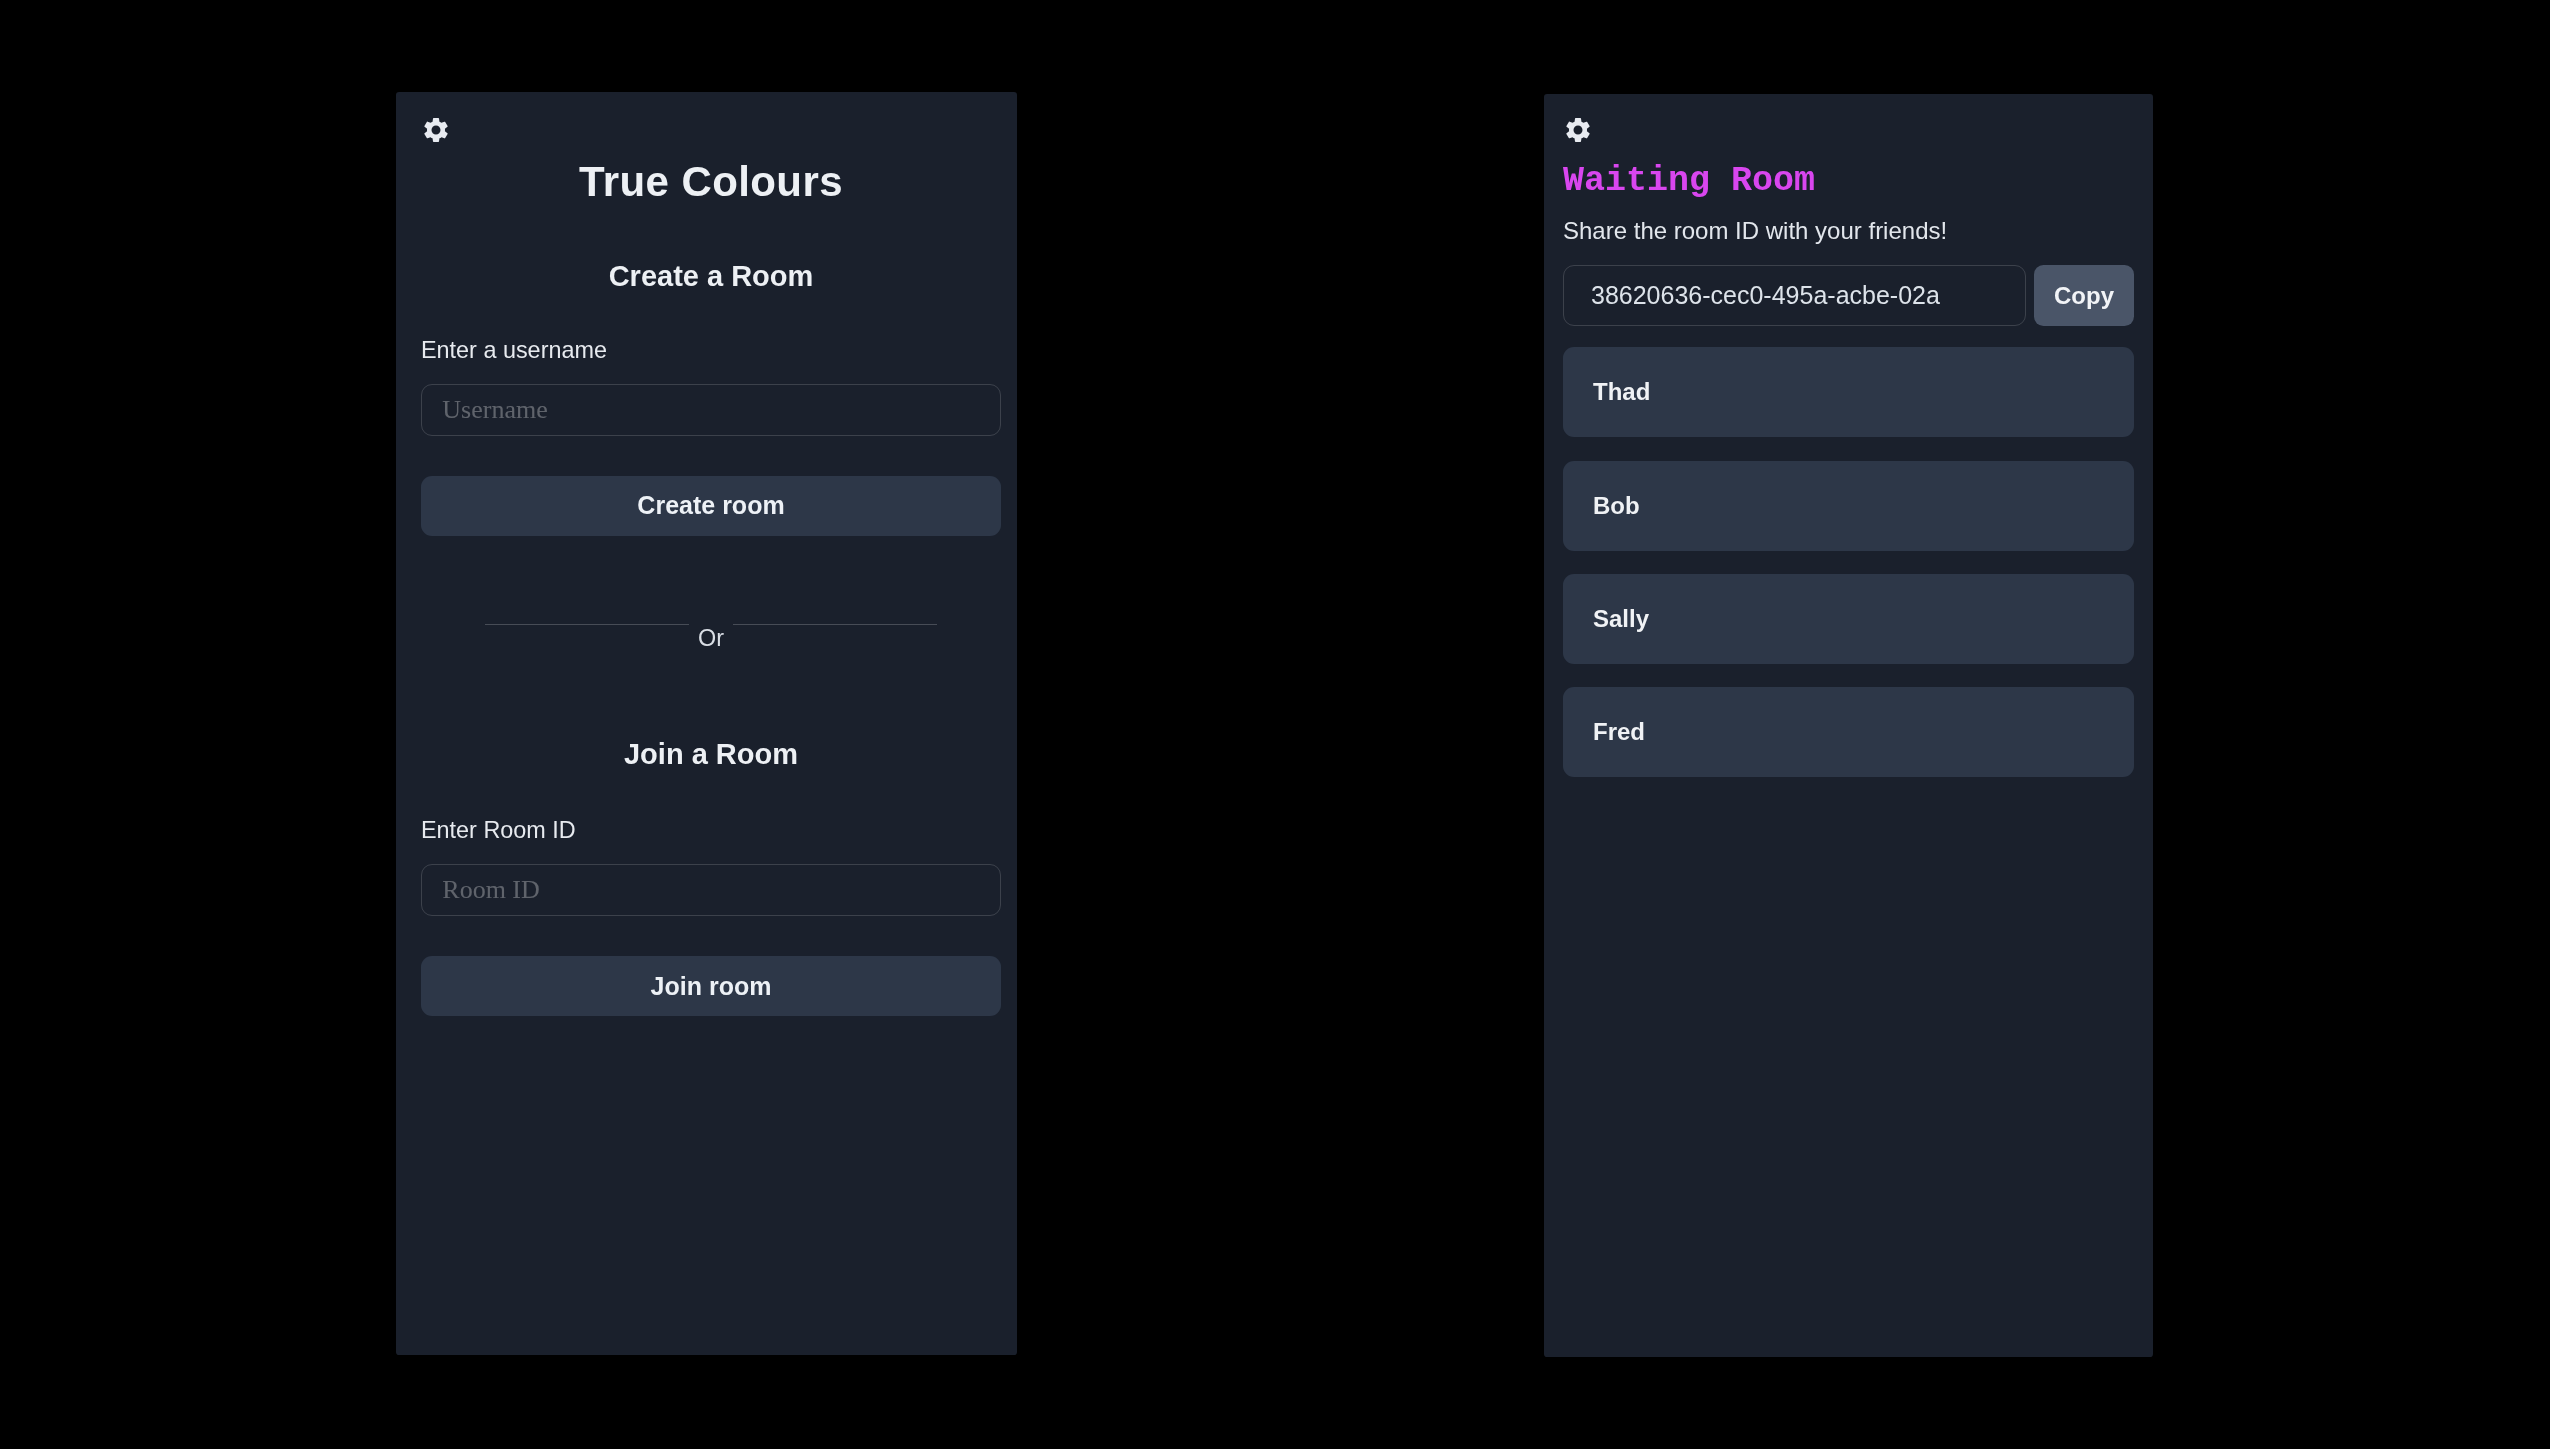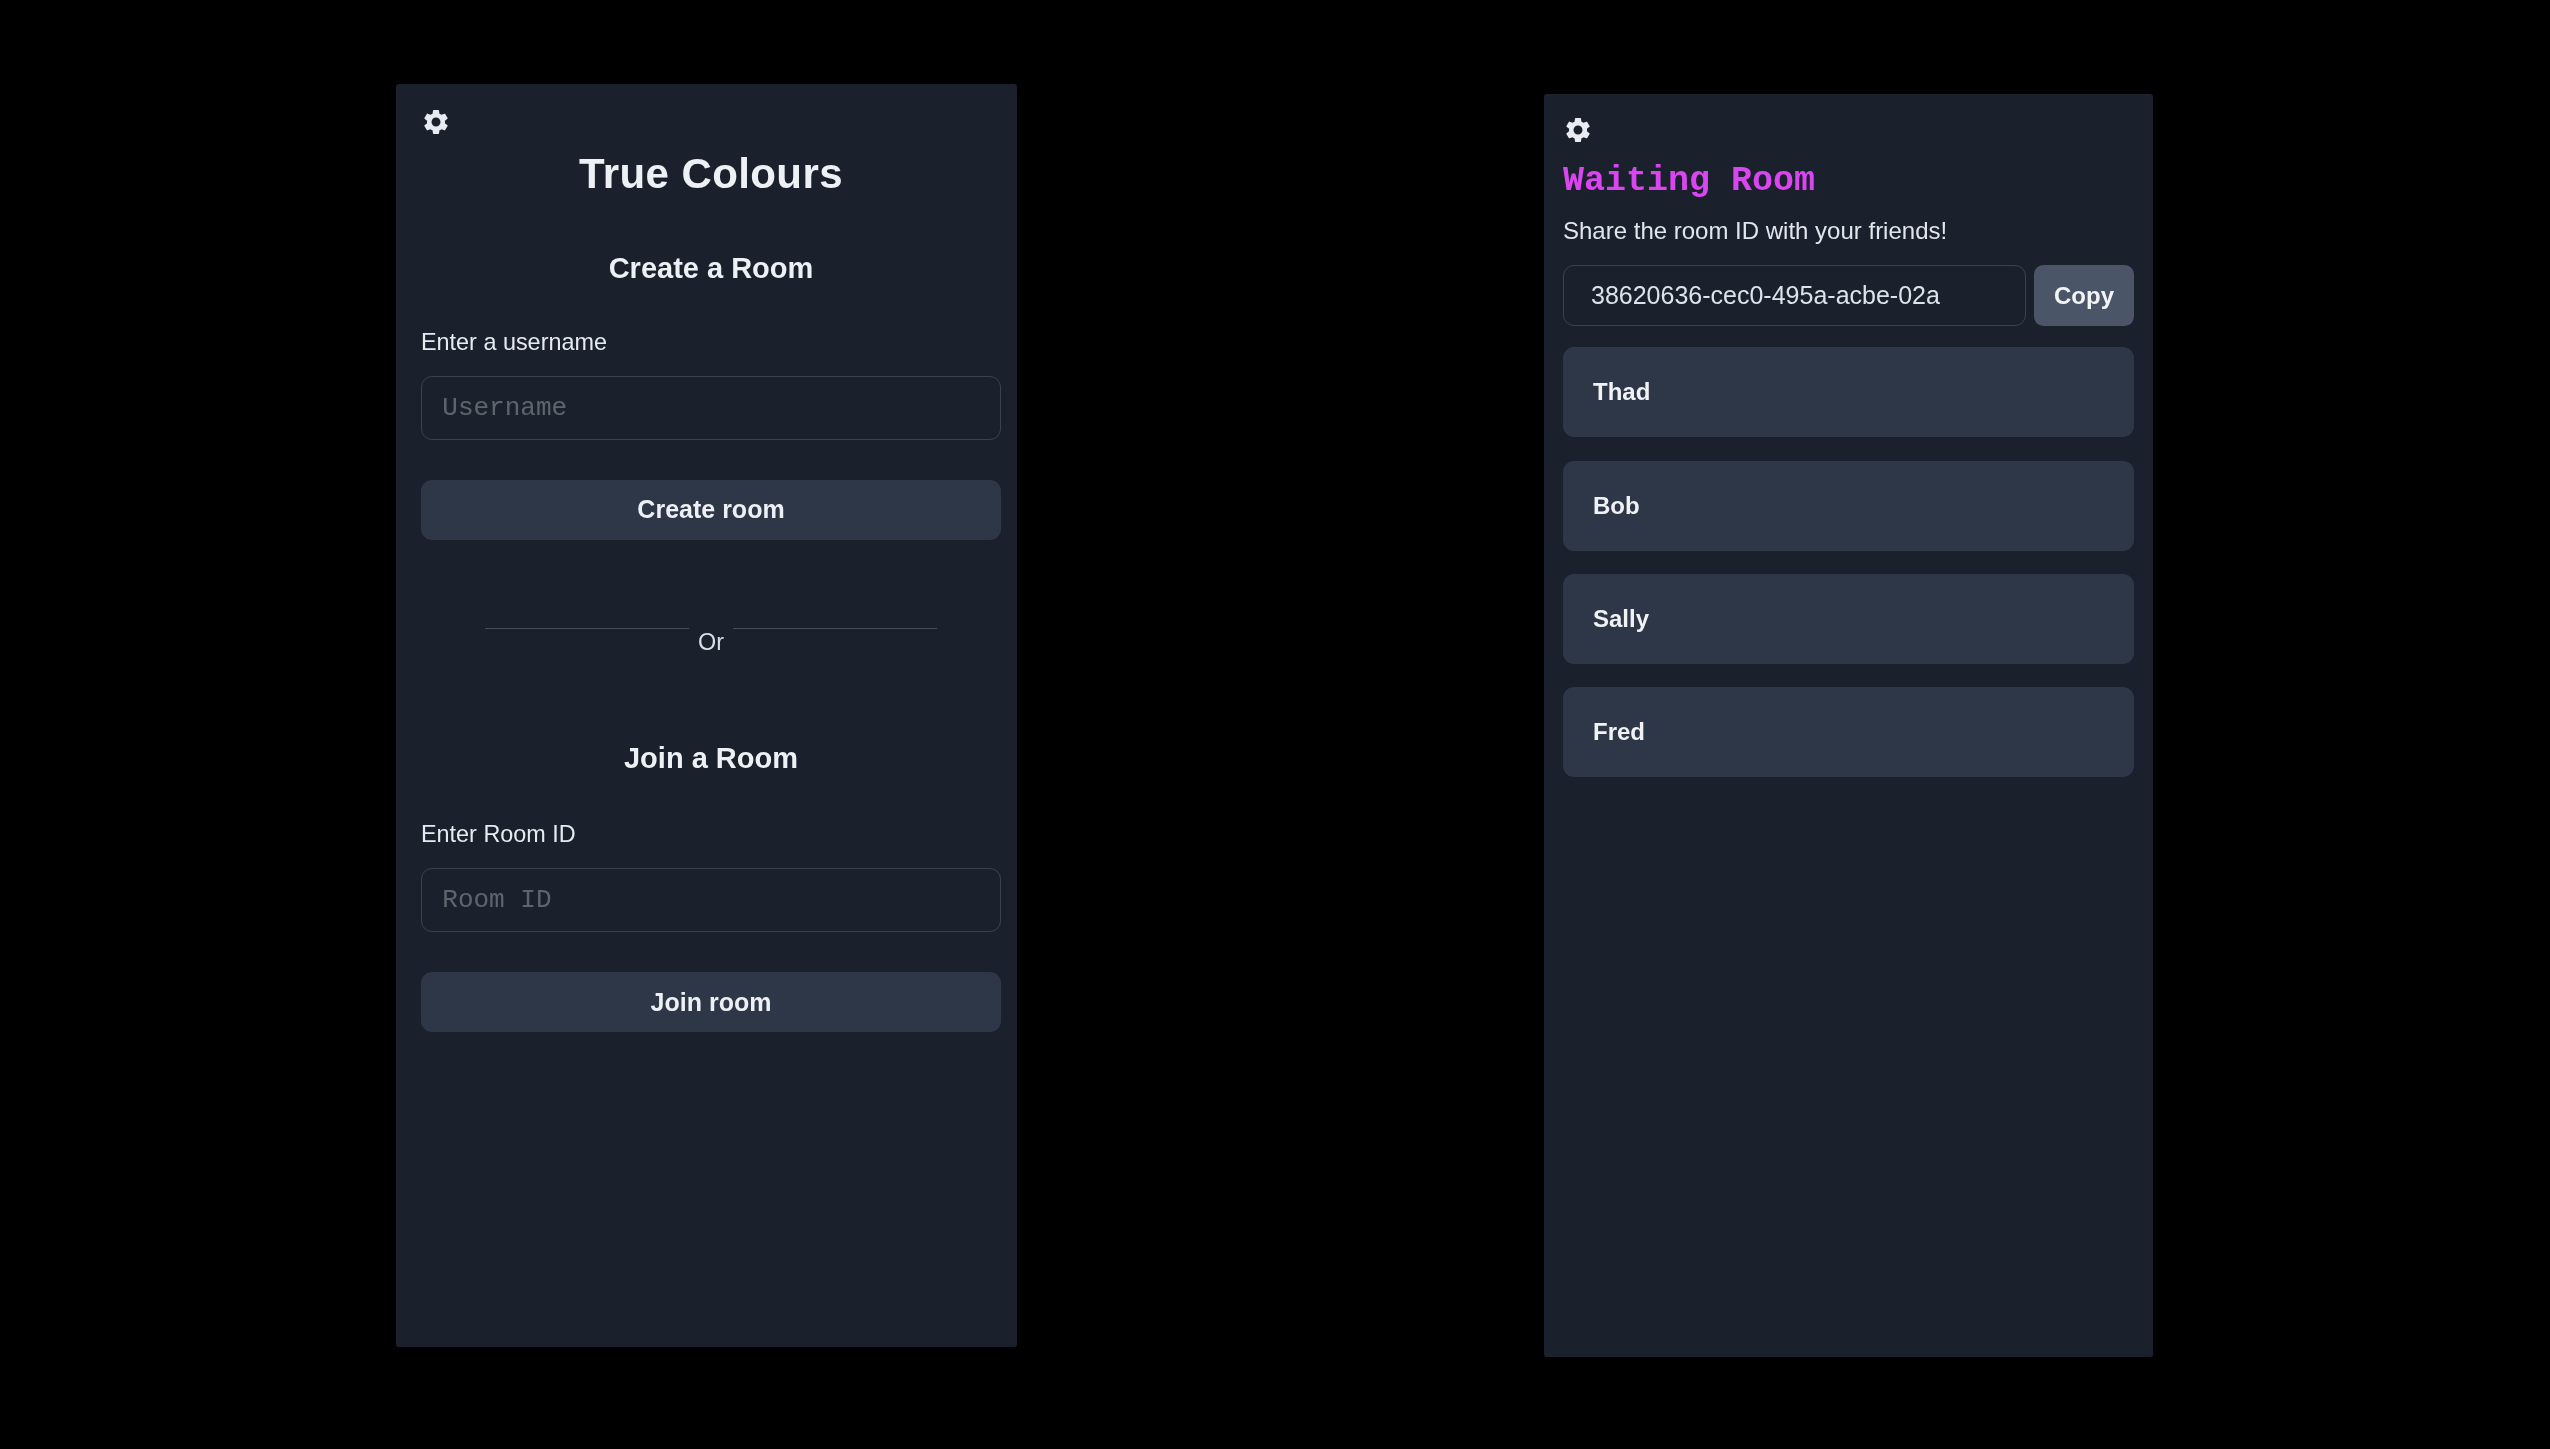--- a/index.html
+++ b/index.html
@@ -6,21 +6,21 @@
   html, body { width: 2550px; height: 1449px; background: #000; overflow: hidden; }
   body { font-family: "Liberation Sans", sans-serif; position: relative; }
 
   .panel {
     position: absolute;
     background: #1A202C;
     display: flex;
     flex-direction: column;
     border-radius: 3.1px;
   }
-  .panel-left  { left: 396px;  top: 84px; width: 621px; height: 1263px; padding: 22px 16px 0 25px; }
+  .panel-left  { left: 396px;  top: 92px; width: 621px; height: 1263px; padding: 22px 16px 0 25px; }
   .panel-right { left: 1544px; top: 94px; width: 609px; height: 1263px; padding: 20.3px 19px 78px 19px; }
 
   .gear-btn {
     width: 34px; height: 31px;
     background: transparent; border: none; cursor: pointer;
     display: flex; align-items: center; justify-content: flex-start;
     flex: 0 0 auto;
   }
   .gear-btn svg { width: 30px; height: 30px; fill: #E8EBF1; }
 
@@ -38,26 +38,26 @@
 
   .field-label {
     font-size: 23.4px; font-weight: 500; line-height: 28px;
     color: #E7EAEF; text-align: left;
   }
   .label-username { margin-top: 42px; }
   .label-roomid   { margin-top: 44px; }
 
   .text-field {
     margin-top: 20.3px;
-    height: 64px; width: 100%;
+    height: 52px; width: 100%;
     background: transparent;
     border: 1.6px solid rgba(255,255,255,0.15);
     border-radius: 11px;
     padding: 0 20.3px;
-    font-family: Liberation Mono, monospace;
+    font-family: Liberation Serif, serif;
     font-size: 26px; color: #E2E8F0;
     outline: none;
   }
   .text-field::placeholder { color: rgba(255,255,255,0.30); }
 
   .primary-btn {
     margin-top: 40px;
     height: 60px; width: 100%;
     background: #2D3748;
     border: none; border-radius: 11px;

